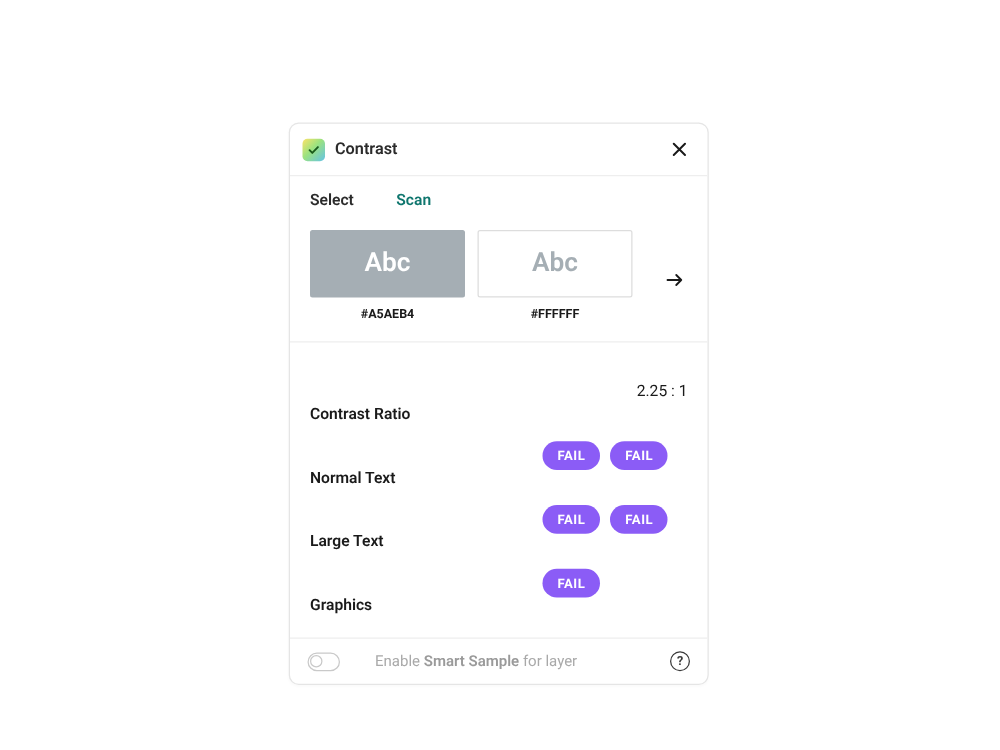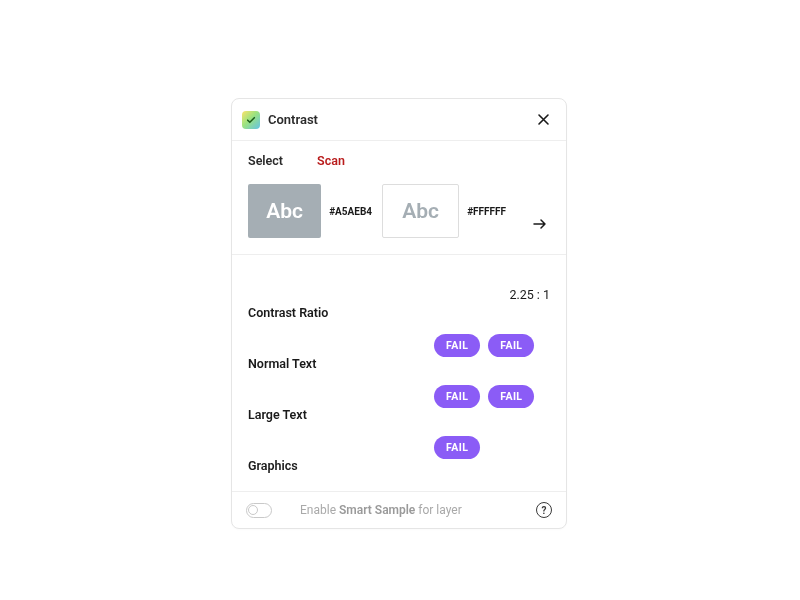--- a/index.html
+++ b/index.html
@@ -59,35 +59,35 @@
   color: #1a1a1a;
 }
 .tabs {
   display: flex;
   gap: 34px;
   padding: 12px 16px 12px 16px;
 }
 .tab {
   font-size: 12.5px;
   font-weight: 600;
-  color: #b91c1c;
+  color: #0f766e;
   cursor: pointer;
 }
 .tab.active { color: #2b2b2b; }
 .swatches {
   display: flex;
   align-items: flex-start;
   gap: 10px;
   padding: 4px 16px 16px 16px;
   border-bottom: 1px solid #eee;
   position: relative;
 }
 .swatch-col {
   display: flex;
-  flex-direction: row;
+  flex-direction: column;
   align-items: center;
   gap: 8px;
   width: 124px;
 }
 .swatch {
   width: 124px;
   height: 54px;
   display: flex;
   align-items: center;
   justify-content: center;

